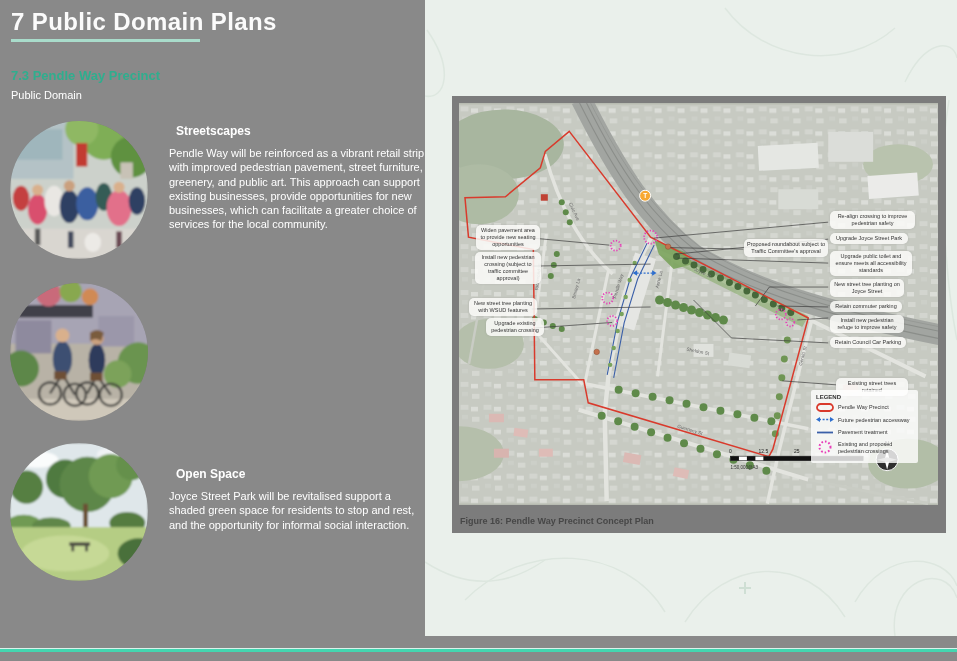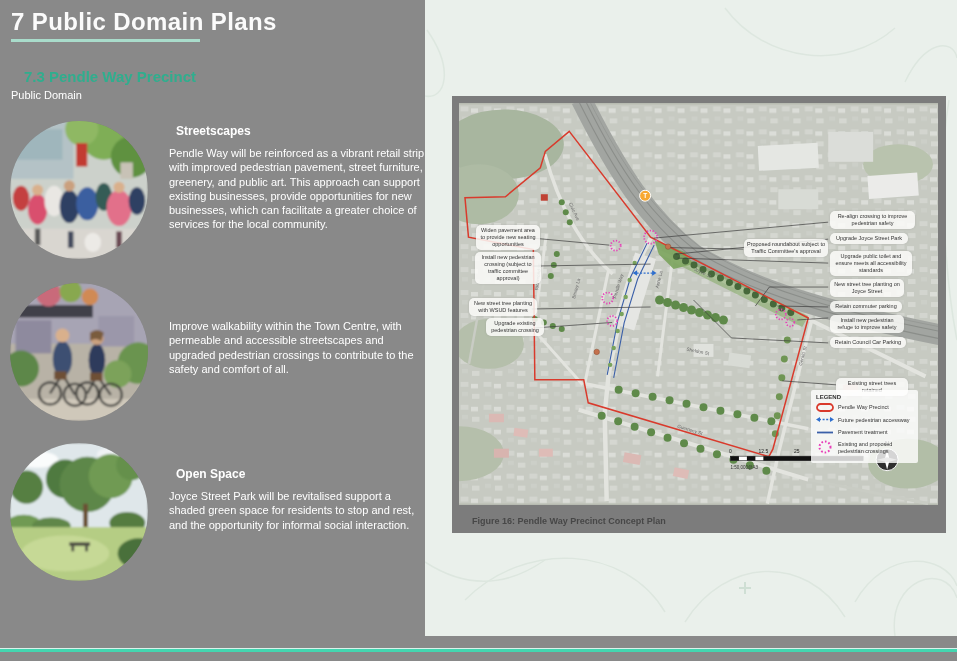--- a/index.html
+++ b/index.html
@@ -7,35 +7,35 @@
     width:957px;height:661px;position:relative;overflow:hidden;
     background:#898989;
     font-family:"Liberation Sans", sans-serif;
   }
   
   .right-panel{position:absolute;left:425px;top:0;width:532px;height:636px;background:#eaf0eb;}
   .right-panel svg{position:absolute;left:0;top:0;}
   
   .chapter{position:absolute;left:11px;top:8px;color:#fbfbfb;font-size:24px;font-weight:600;letter-spacing:.4px;}
   .chapter-rule{position:absolute;left:11px;top:39px;width:189px;height:3px;background:#a9dccb;}
-  .section{position:absolute;left:24px;top:68px;color:#2fae8e;font-size:15px;font-weight:bold;}
+  .section{position:absolute;left:11px;top:68px;color:#2fae8e;font-size:13px;font-weight:bold;}
   .subheading{position:absolute;left:11px;top:89px;color:#ffffff;font-size:11px;font-weight:normal;}
   .feature{position:absolute;left:10px;width:414px;color:#fff;}
   .f1{top:121px}.f2{top:283px}.f3{top:443px}
   .photo{position:absolute;left:0;top:0;width:138px;height:138px;border-radius:50%;overflow:hidden;background:#777;}
   .photo svg{display:block;}
   .ftext{margin-left:151px;}
   .f1 .ftext{padding-top:3px}.f2 .ftext{padding-top:28px}.f3 .ftext{padding-top:24px}
   .fh{font-size:12px;font-weight:bold;margin:0 0 3px 15px;}
   .fb{font-size:11px;line-height:1.3;margin:8px;width:258px;}
   
   .map-frame{position:absolute;left:452px;top:96px;width:494px;height:437px;background:#7c7c7c;}
   .map-inner{position:absolute;left:7px;top:7px;width:479px;height:402px;background:#b7bbb1;overflow:hidden;}
   .map-inner > svg{position:absolute;left:0;top:0;}
-  .map-caption{position:absolute;left:20px;bottom:7px;font-size:9px;font-weight:bold;color:#474747;}
+  .map-caption{position:absolute;left:8px;bottom:7px;font-size:9px;font-weight:bold;color:#474747;}
   
   .co{position:absolute;background:rgba(252,252,249,.85);border-radius:5px;padding:2px 3px;
       font-size:5.5px;line-height:1.25;color:#333;text-align:center;box-shadow:0 0 2px rgba(120,120,120,.35);}
   
   .legend{position:absolute;left:352px;top:287px;width:97px;background:rgba(255,255,255,.8);
           border-radius:2px;padding:4px 5px 5px 5px;font-size:5.5px;color:#333;}
   .legend .lt{font-weight:bold;font-size:6px;margin:0 0 2px 0;}
   .li{display:flex;align-items:center;gap:4px;margin:2.5px 0;}
   .li .sym{flex:0 0 18px;}
   .li .ll{line-height:1.2;}
@@ -142,21 +142,20 @@
           <circle cx="56" cy="80" r="8"></circle>
             <circle cx="73" cy="81" r="8"></circle>
           <path d="M29,80 L38,66 L47,81 M56,80 L63,67 L73,81"></path>
         </g>
         <rect x="32" y="64" width="9" height="6" fill="#6e4f35"></rect>
         <rect x="58" y="65" width="9" height="6" fill="#6e4f35"></rect>
       </g>
     </svg>
   </div>
   <div class="ftext">
-    <p class="fb">Improve walkability within the Town Centre, with permeable and accessible streetscapes and upgraded pedestrian crossings to contribute to the safety and comfort of all.</p>
   </div>
 </div>
 
 <div class="feature f3">
   <div class="photo">
     <svg width="138" height="138" viewBox="0 0 100 100">
       <defs>
           <filter id="soft3">
             <feGaussianBlur stdDeviation="0.7"></feGaussianBlur>
           </filter>

